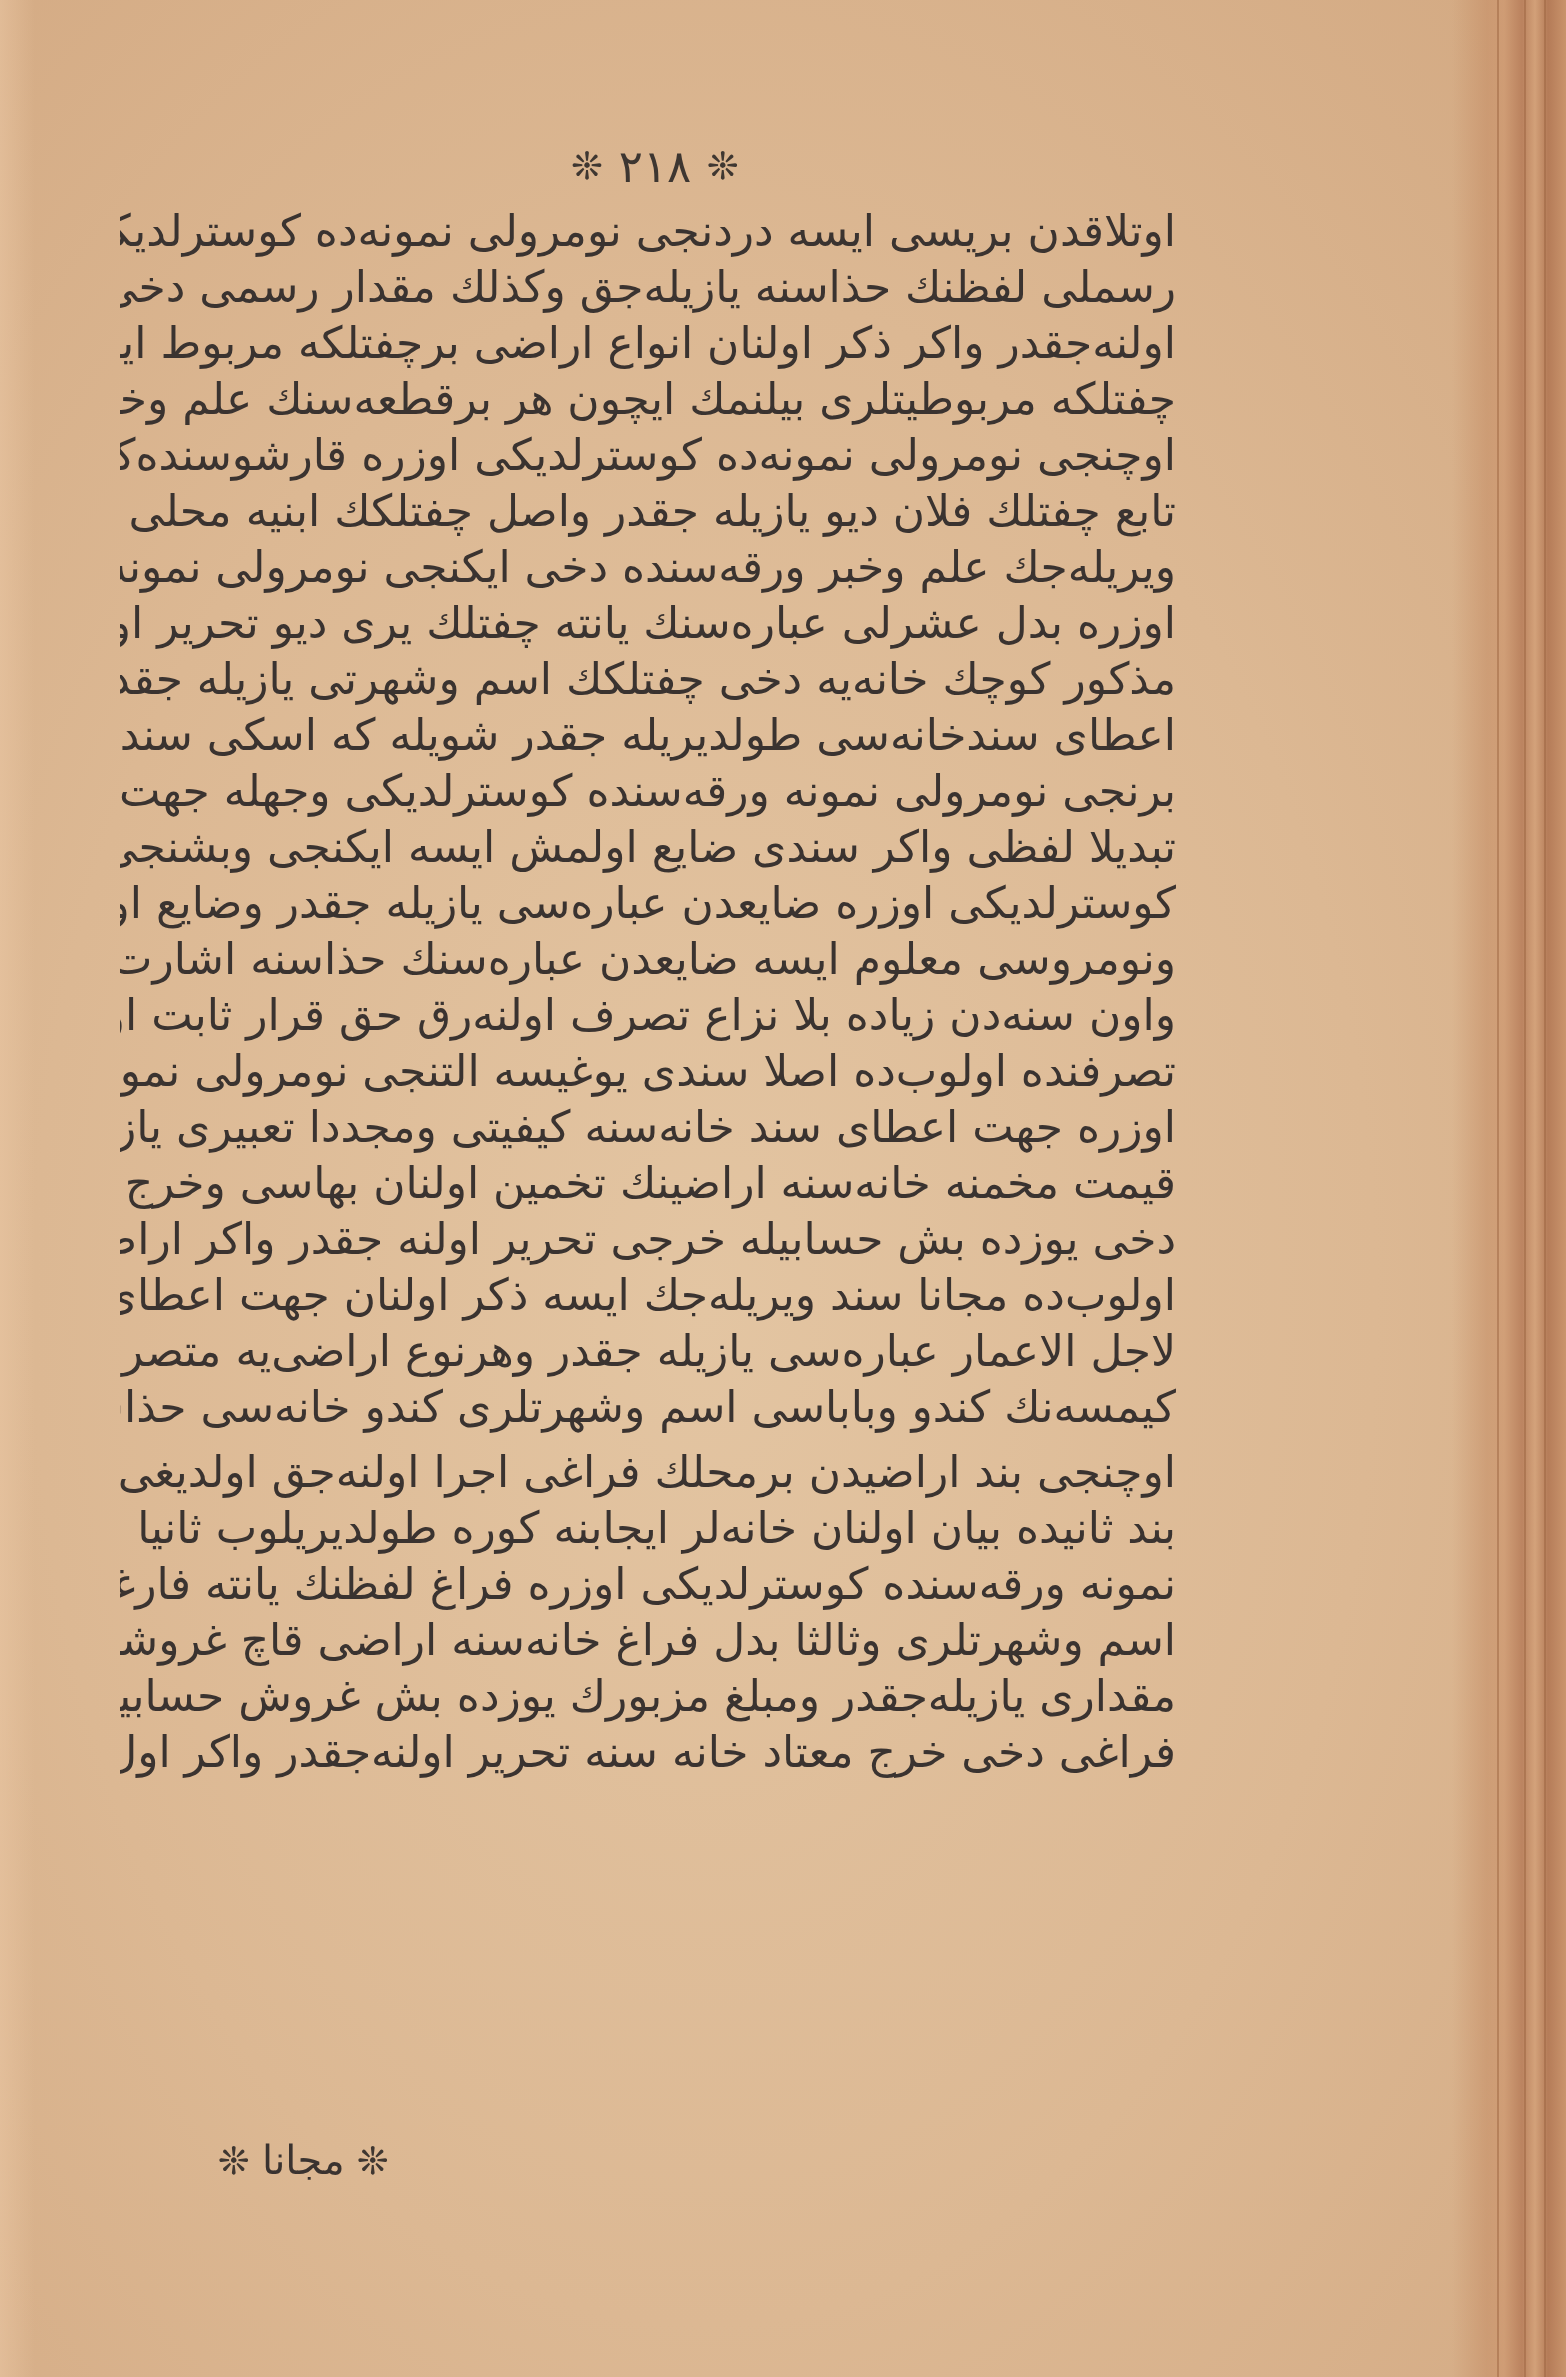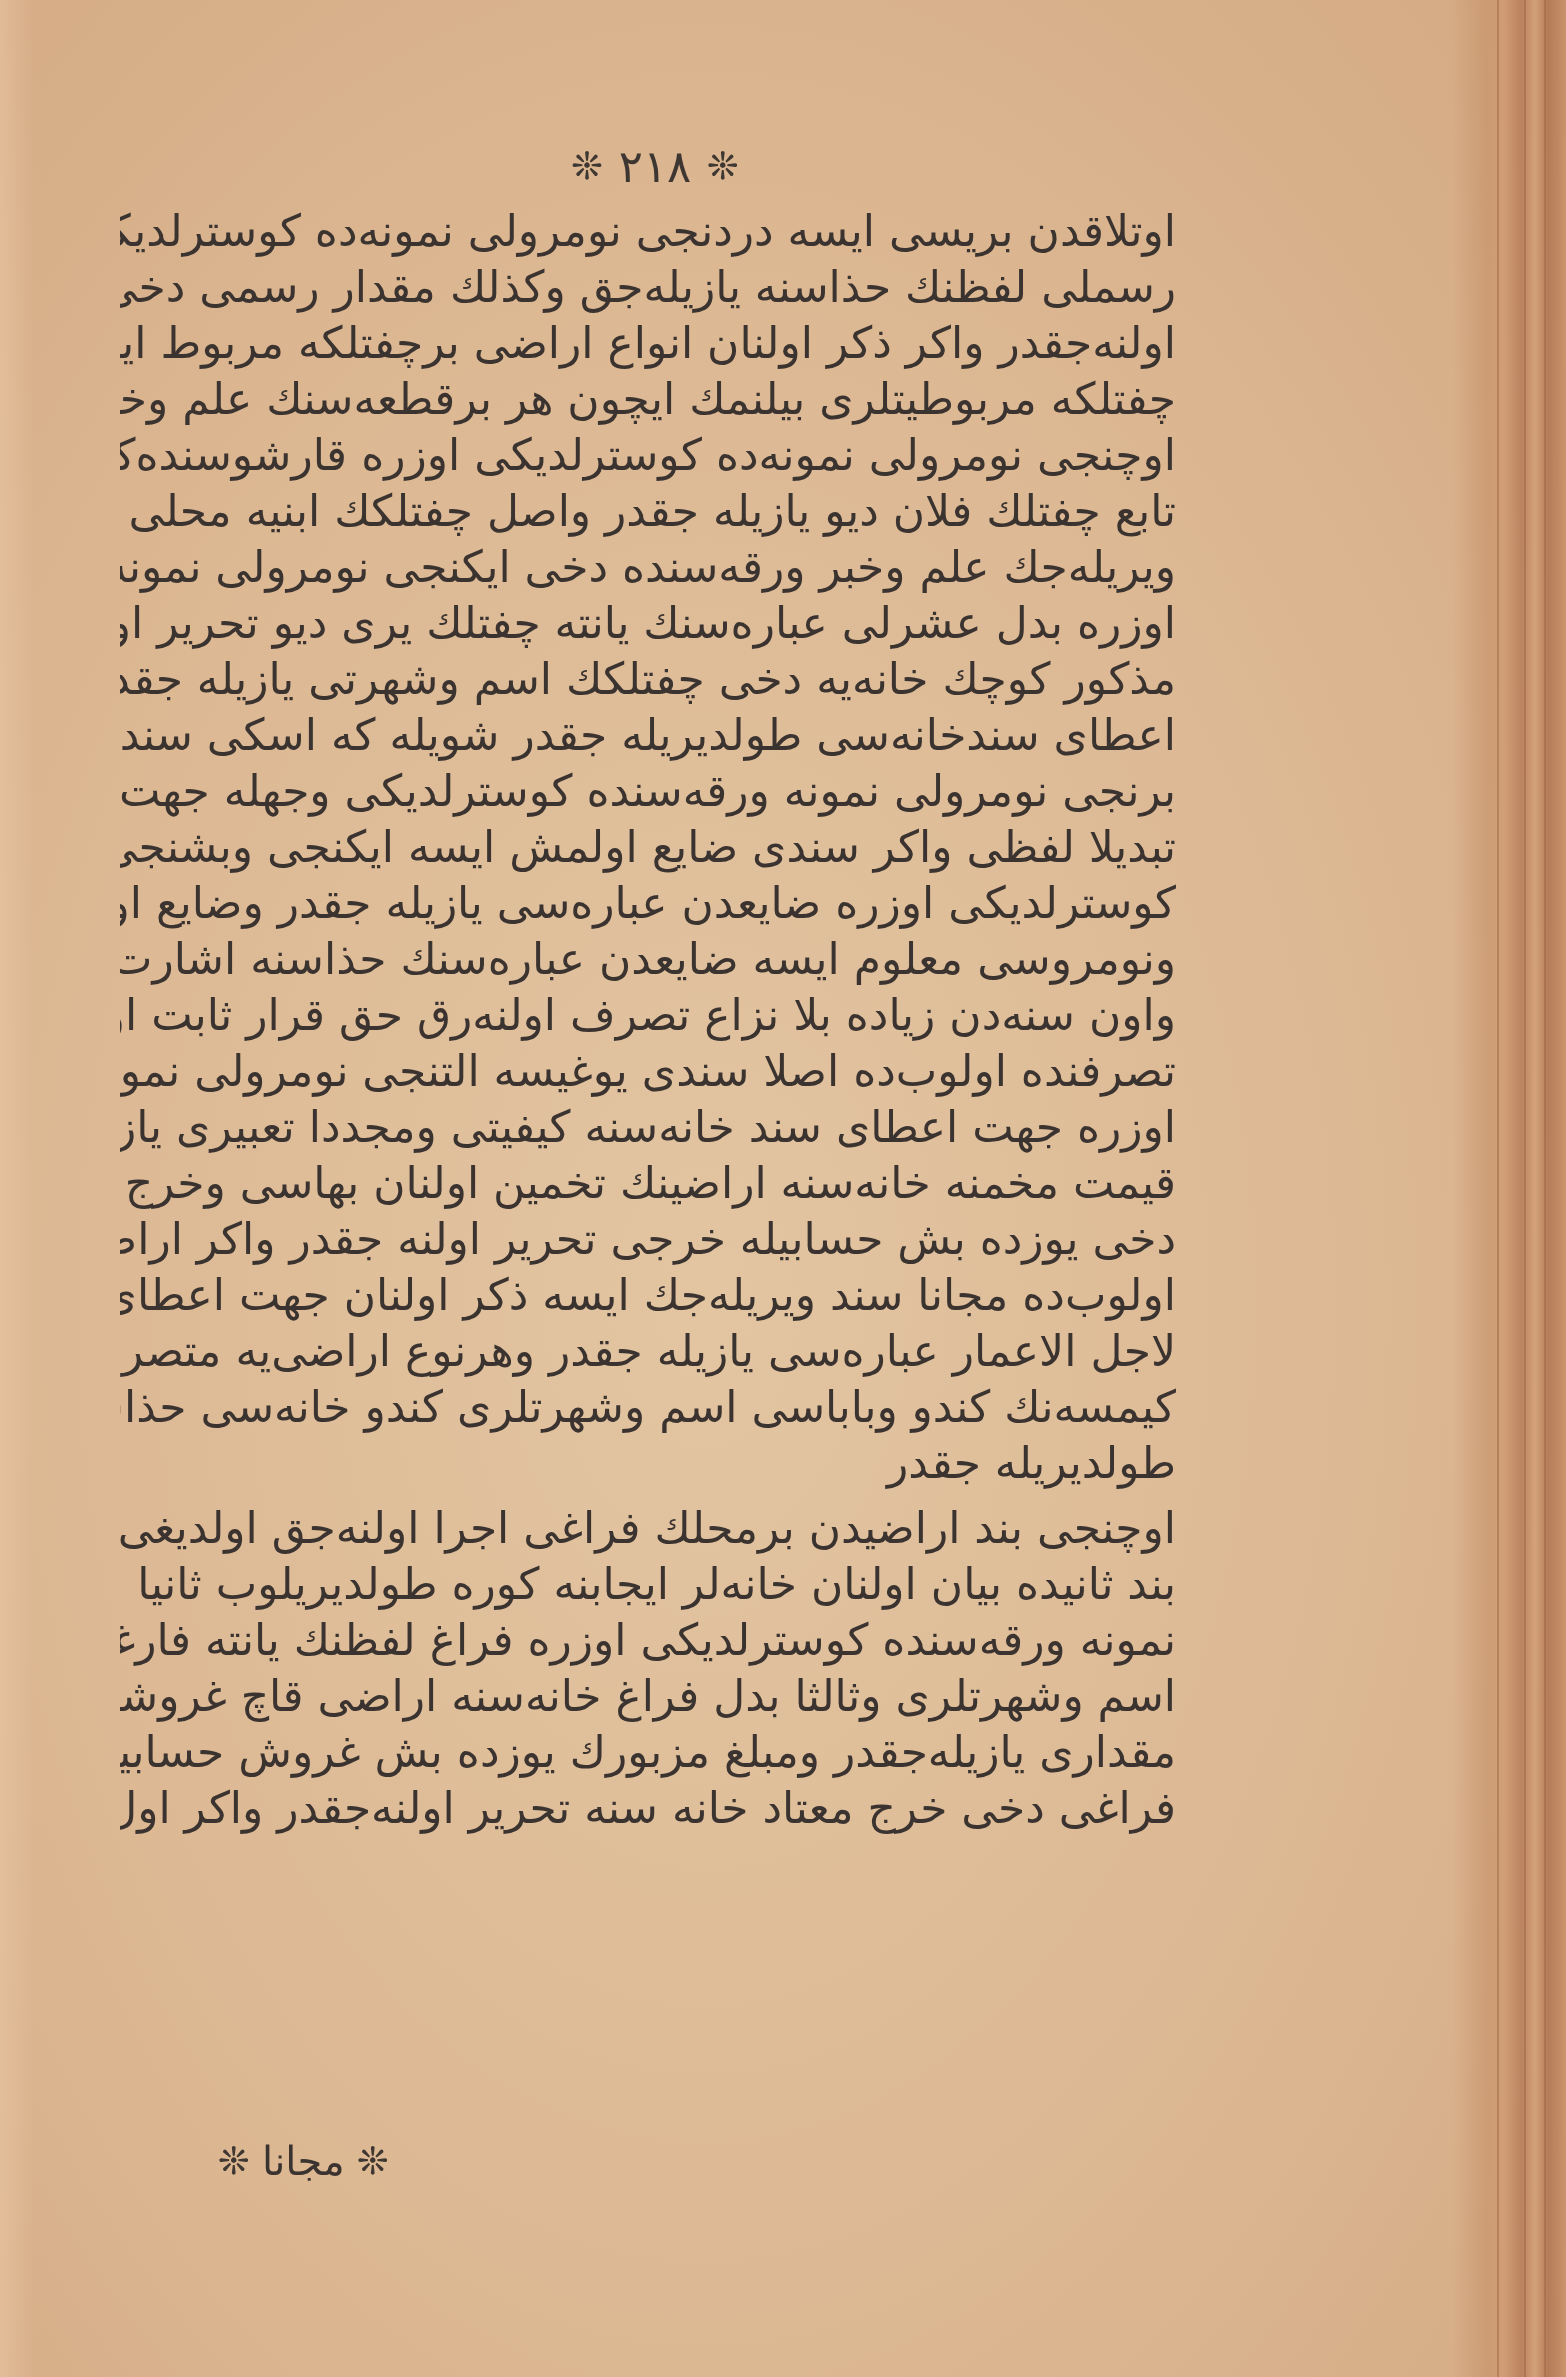--- a/index.html
+++ b/index.html
@@ -93,21 +93,21 @@
       top: 2130px;
       left: 218px;
       height: 61px;
       display: flex;
       align-items: center;
       gap: 12.2px;
       direction: ltr;
       color: #3a3330;
     }
     .catchword-text {
-      font-family: Liberation Sans, sans-serif;
+      font-family: Liberation Serif, serif;
       font-size: 40px;
       direction: rtl;
     }
   </style>
 </head>
 <body>
 
 <div class="page">
   <div class="edge-right"></div>
   <div class="edge-line" style="left:1497px"></div>
@@ -136,21 +136,20 @@
     <div class="line">کوسترلديکی اوزره ضايعدن عباره‌سی يازيله جقدر وضايع اولان سندك تاريخی</div>
     <div class="line">ونومروسی معلوم ايسه ضايعدن عباره‌سنك حذاسنه اشارت اولنه‌جقدر</div>
     <div class="line">واون سنه‌دن زياده بلا نزاع تصرف اولنه‌رق حق قرار ثابت اولمسيله صحيحا</div>
     <div class="line">تصرفنده اولوب‌ده اصلا سندی يوغيسه التنجی نومرولی نمونه‌ده کوسترلديکی</div>
     <div class="line">اوزره جهت اعطای سند خانه‌سنه کيفيتی ومجددا تعبيری يازيلوب بوصورتده</div>
     <div class="line">قيمت مخمنه خانه‌سنه اراضينك تخمين اولنان بهاسی وخرج معتاد خانه‌سنه</div>
     <div class="line">دخی يوزده بش حسابيله خرجی تحرير اولنه جقدر واکر اراضیٔ مواتدن</div>
     <div class="line">اولوب‌ده مجانا سند ويريله‌جك ايسه ذکر اولنان جهت اعطای سند خانه‌سنه</div>
     <div class="line">لاجل الاعمار عباره‌سی يازيله جقدر وهرنوع اراضی‌يه متصرف اوله‌جق</div>
     <div class="line">کيمسه‌نك کندو وباباسی اسم وشهرتلری کندو خانه‌سی حذاسنه</div>
-    <div class="line short">طولديريله جقدر</div>
     <div class="line gap-before">اوچنجی بند    اراضيدن برمحلك فراغی اجرا اولنه‌جق اولديغی حالده اولا</div>
     <div class="line">بند ثانيده بيان اولنان خانه‌لر ايجابنه کوره طولديريلوب ثانيا برنجی نومرولی</div>
     <div class="line">نمونه ورقه‌سنده کوسترلديکی اوزره فراغ لفظنك يانته فارغك وباباسنك</div>
     <div class="line">اسم وشهرتلری وثالثا بدل فراغ خانه‌سنه اراضی قاچ غروشه صاتلمش ايسه</div>
     <div class="line">مقداری يازيله‌جقدر ومبلغ مزبورك يوزده بش غروش حسابيله خرج</div>
     <div class="line">فراغی دخی خرج معتاد خانه سنه تحرير اولنه‌جقدر واکر اول اراضی</div>
   </div>
 
   <div class="catchword">
     <span class="fleuron">❊</span>

